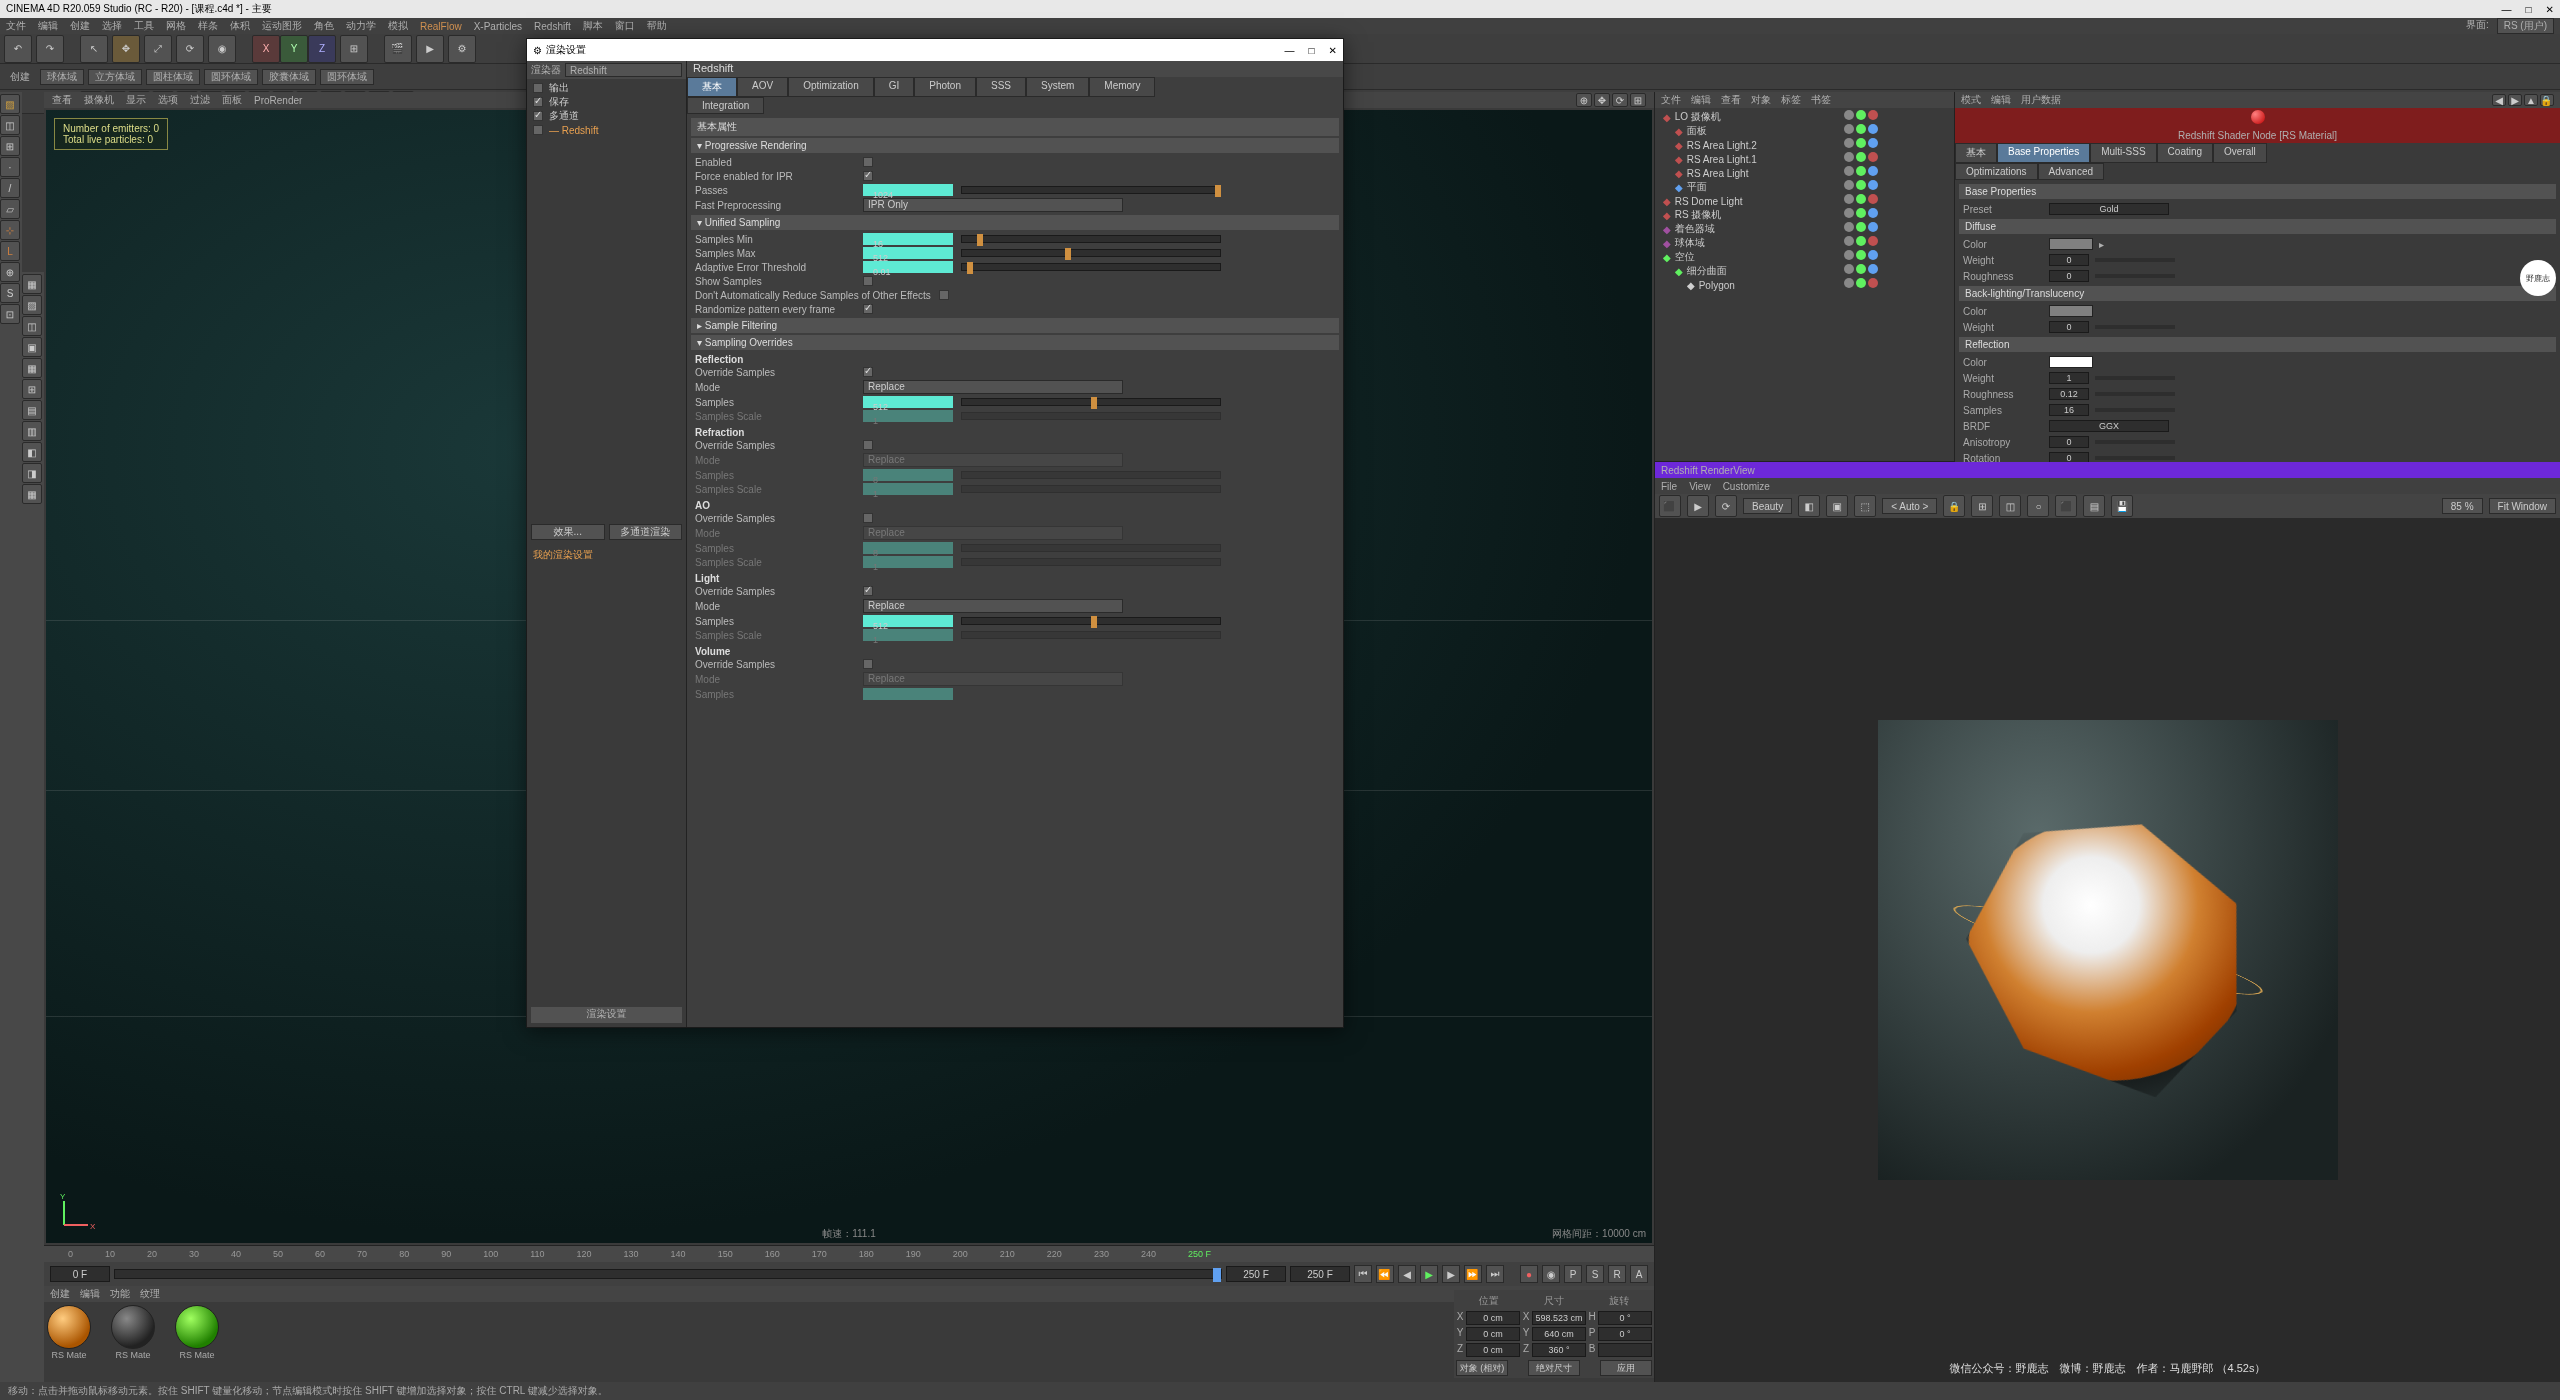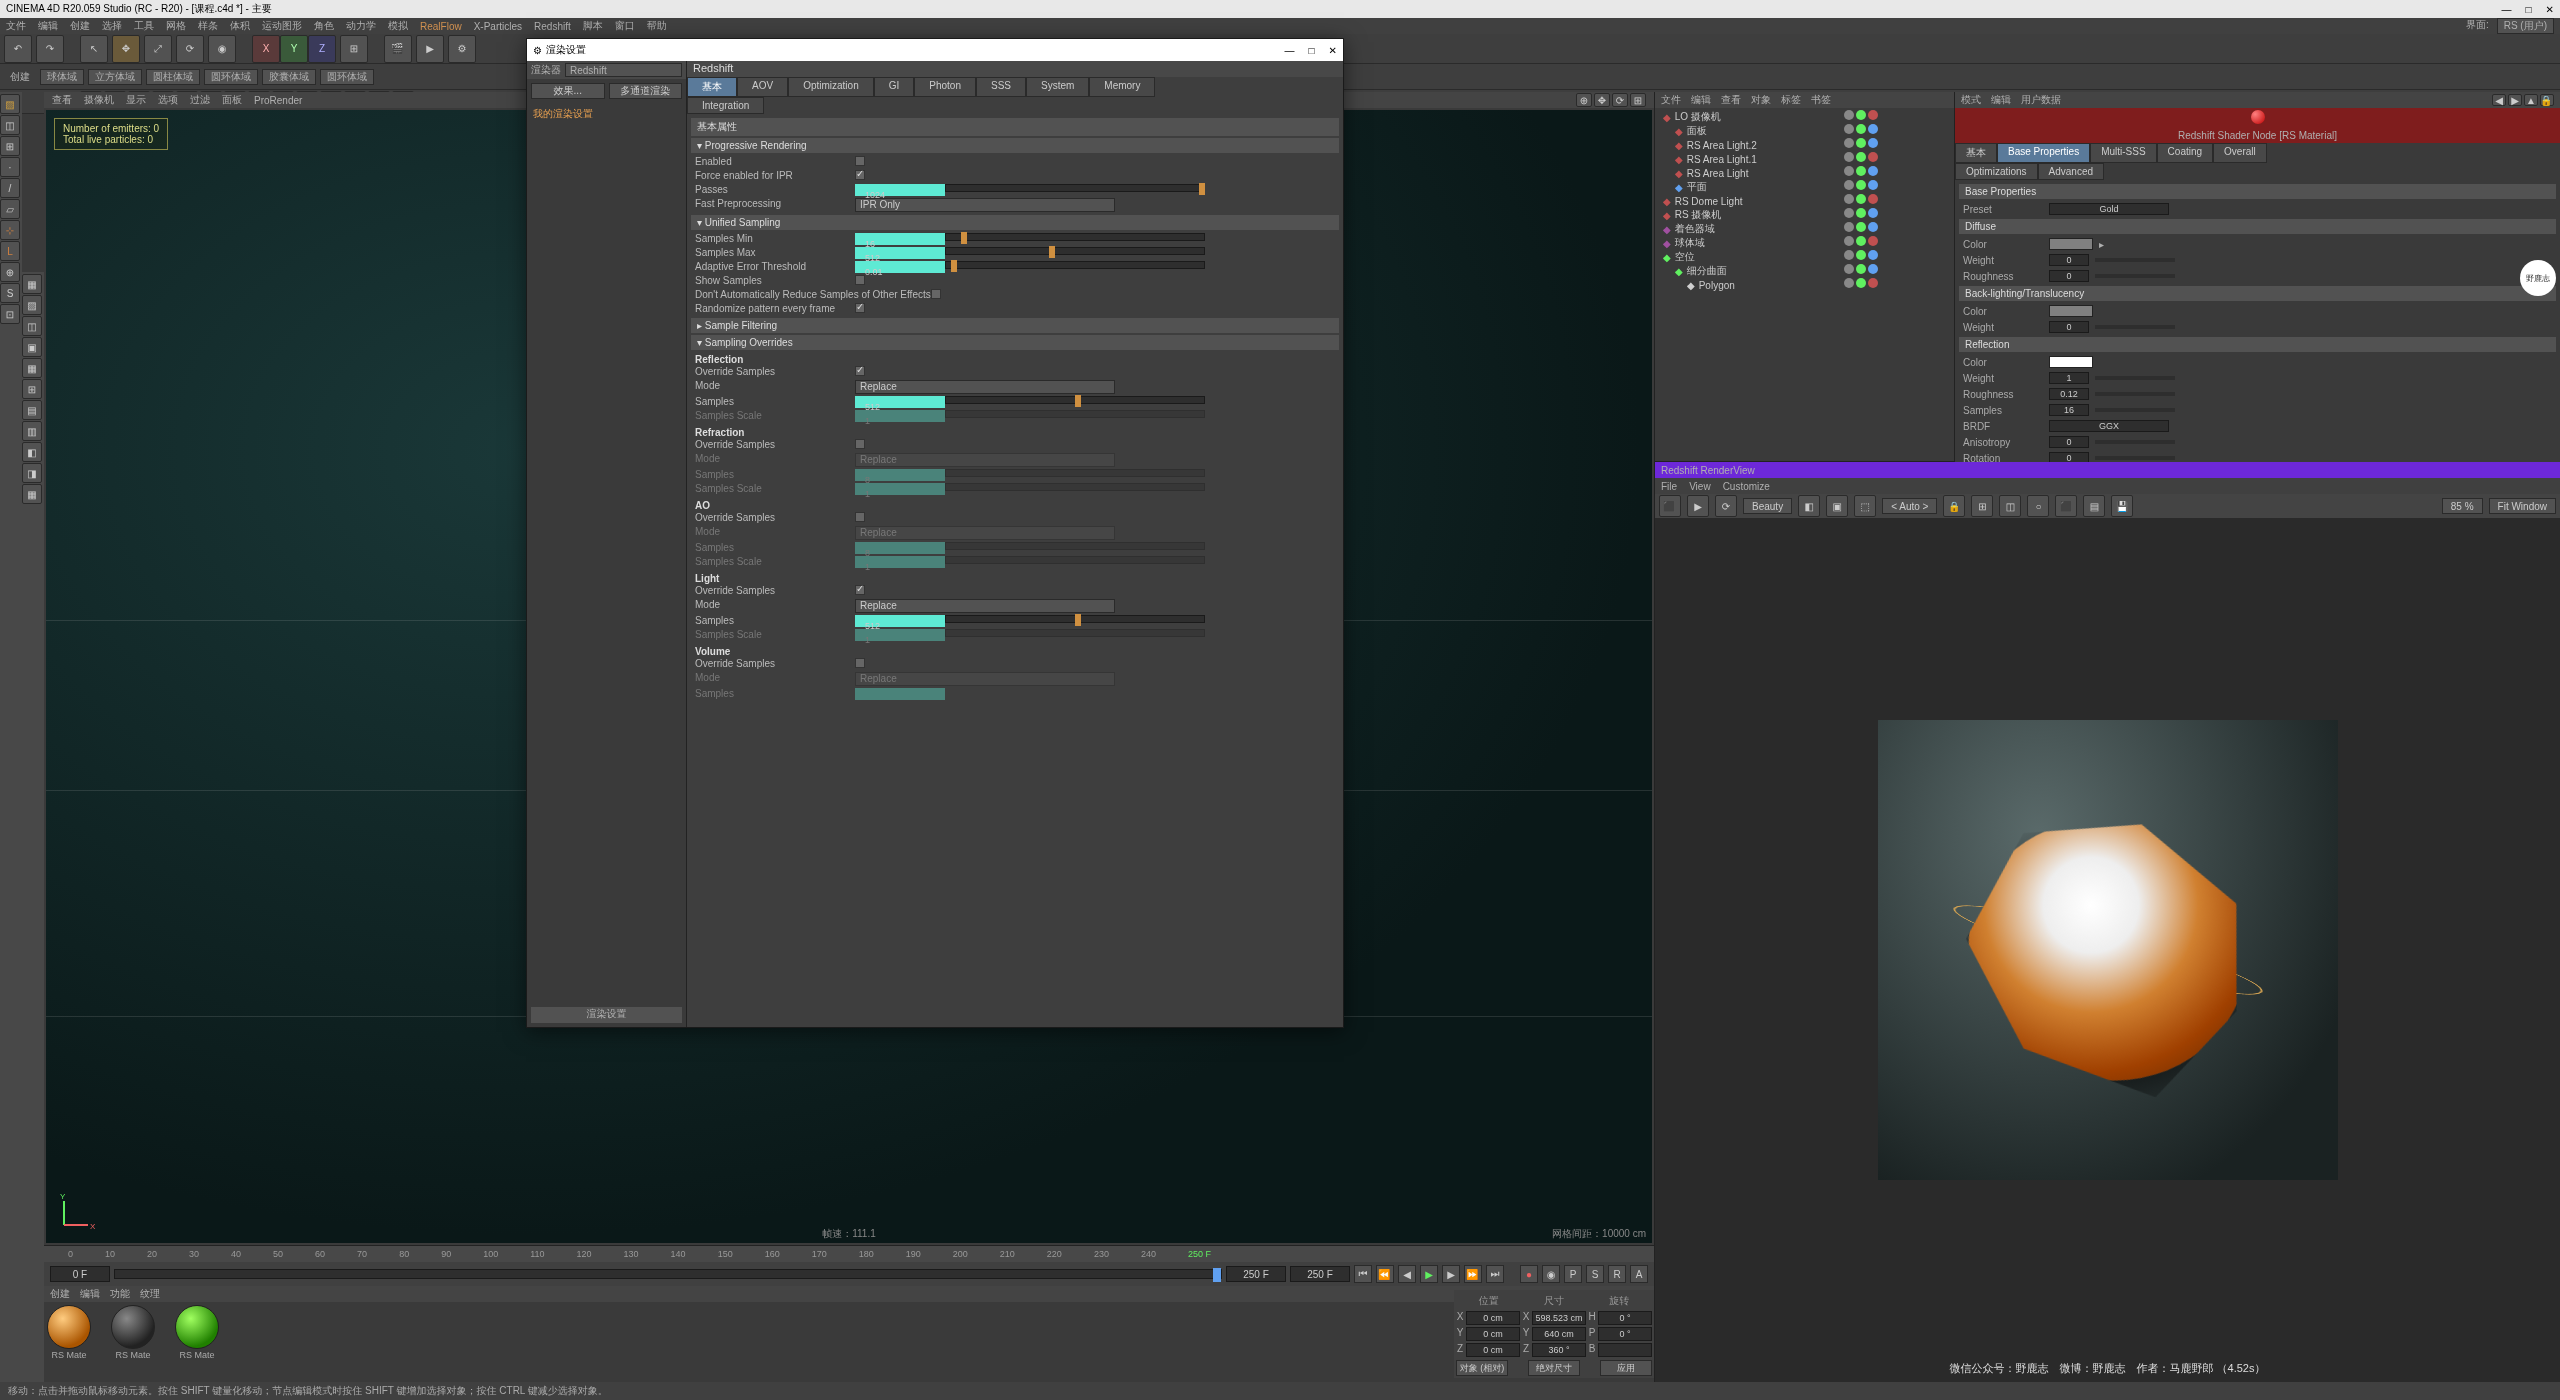--- a/index.html
+++ b/index.html
@@ -97,21 +97,21 @@
 .rs-left-bottom { display: flex; gap: 4px; padding: 4px; }
 .rs-left-bottom .btn { flex: 1; height: 16px; background: #525252; border: 1px solid #2a2a2a; font-size: 10px; text-align: center; line-height: 14px; color: #ccc; }
 .rs-right { flex: 1; display: flex; flex-direction: column; background: #3e3e3e; }
 .rs-right-head { height: 16px; background: #484848; padding: 1px 6px; font-size: 11px; color: #ddd; }
 .rs-tabs { display: flex; }
 .rs-tab { padding: 2px 14px; background: #484848; border: 1px solid #2a2a2a; font-size: 10px; color: #ccc; }
 .rs-tab.active { background: #5a7a9a; color: #fff; }
 .rs-subtabs { display: flex; }
 .rs-content { flex: 1; overflow: auto; padding: 2px 4px; }
 .rs-group-hdr { background: #525252; padding: 2px 6px; margin: 2px 0; font-size: 10px; color: #ddd; }
-.rs-prop-row { display: flex; gap: 0; padding: 1px 4px; min-height: 14px; }
+.rs-prop-row { display: flex; align-items: center; gap: 8px; padding: 1px 4px; min-height: 14px; }
 .rs-prop-row .rlbl { width: 160px; font-size: 10px; color: #bbb; }
 .rs-prop-row .rlbl.dim { color: #777; }
 .rs-prop-row .chk { width: 10px; height: 10px; background: #666; border: 1px solid #333; position: relative; }
 .rs-prop-row .chk.on::after { content: '✓'; position: absolute; top: -3px; left: 0; font-size: 10px; color: #ddd; }
 .rs-prop-row .numf { width: 90px; height: 12px; background: #2e2e2e; border: 6px solid #5eead4; color: #ccc; font-size: 9px; padding: 0 4px; }
 .rs-prop-row .slid { flex: 1; height: 8px; background: #2e2e2e; position: relative; max-width: 260px; border: 1px solid #1a1a1a; }
 .rs-prop-row .slid .knob { position: absolute; top: -2px; width: 6px; height: 12px; background: #d09040; }
 .rs-prop-row .dd { width: 260px; height: 14px; background: #525252; border: 1px solid #2a2a2a; font-size: 10px; padding: 0 4px; line-height: 12px; color: #ccc; }
 .rs-sub { font-weight: bold; color: #ddd; margin-top: 4px; padding-left: 4px; font-size: 10px; }
 .badge-circle { position: absolute; top: 80px; right: 4px; width: 36px; height: 36px; border-radius: 50%; background: #fff; display: flex; align-items: center; justify-content: center; font-size: 8px; color: #333; }
@@ -683,20 +683,38 @@
       <span>□</span>
       <span>✕</span>
     </span>
   </div>
   <div class="rs-body">
     <div class="rs-left">
       <div class="rs-left-top">
         <span style="font-size:10px">渲染器</span>
         <span class="sel">Redshift</span>
       </div>
+      <div class="rs-list" id="rslist">
+          <div class="rs-list-item">
+            <span class="chk "></span>
+            <span>输出</span>
+          </div>
+          <div class="rs-list-item">
+            <span class="chk on"></span>
+            <span>保存</span>
+          </div>
+          <div class="rs-list-item">
+            <span class="chk on"></span>
+            <span>多通道</span>
+          </div>
+          <div class="rs-list-item sel">
+            <span class="chk "></span>
+            <span>— Redshift</span>
+          </div>
+        </div>
       <div class="rs-left-bottom">
         <span class="btn">效果...</span>
         <span class="btn">多通道渲染</span>
       </div>
       <div style="padding:4px 6px;color:#e8a050;font-size:10px"><span class="chk on"></span> <span>我的渲染设置</span></div>
       <div style="flex:1"></div>
       <div style="padding:4px">
           <span class="btn" style="display:block;height:16px;background:#525252;text-align:center;line-height:14px">渲染设置</span>
         </div>
     </div>

